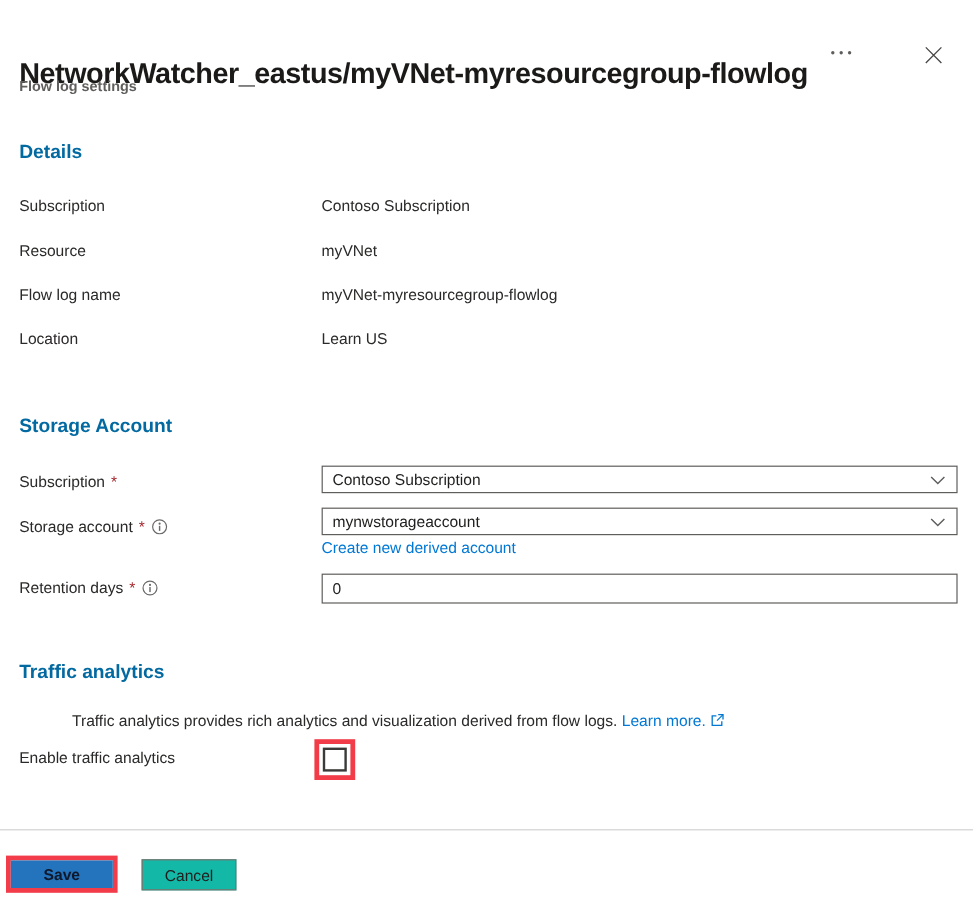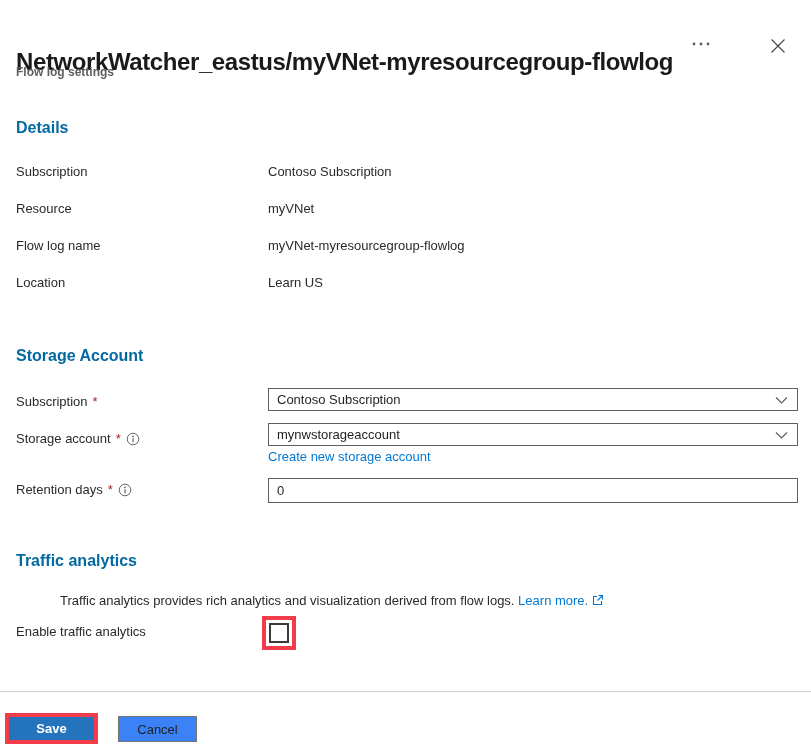--- a/index.html
+++ b/index.html
@@ -40,22 +40,22 @@
   
   .cb-annotation{left:262px;top:616px;width:34px;height:34px;box-sizing:border-box;
     border:4px solid var(--annotation-red,#f23c49);display:flex;align-items:center;justify-content:center;}
   .checkbox{width:20px;height:20px;box-sizing:border-box;border:2px solid #3b3a39;background:#fff;cursor:pointer;}
   
   .divider{left:0;top:691px;width:811px;height:0;border-top:1px solid #d1d1d1;}
   .save-annotation{left:5px;top:713px;width:93px;height:31px;box-sizing:border-box;
     border:4px solid var(--annotation-red,#f23c49);}
   .btn{font-family:"Liberation Sans", sans-serif;font-size:13px;cursor:pointer;}
   .save-btn{display:block;width:85px;height:23px;border:none;background:var(--button-blue,#2374bc);
-    color:#ffffff;font-weight:700;padding:0;}
-  .cancel-btn{left:118px;top:716px;width:79px;height:26px;background:#3b82f6;border:1px solid #76746f;color:#201f1e;}
+    color:#0f172a;font-weight:700;padding:0;}
+  .cancel-btn{left:118px;top:716px;width:79px;height:26px;background:#14b8a6;border:1px solid #76746f;color:#201f1e;}
 </style>
 </head>
 <body style="--button-blue: #2374bc; --link-blue: #0078d4; --annotation-red: #f23c49; --required-red: #a4262c;">
 
 <h1 class="abs title">NetworkWatcher_eastus/myVNet-myresourcegroup-flowlog</h1>
 
 <button class="abs icon-btn more-btn">
   <svg width="22" height="8" viewBox="0 0 22 8">
     <circle cx="4" cy="4" r="1.4" fill="#605e5c"></circle>
       <circle cx="11" cy="4" r="1.4" fill="#605e5c"></circle>
@@ -108,21 +108,21 @@
     <circle cx="7" cy="4.4" r="0.9" fill="#6b6a68"></circle>
     <rect x="6.4" y="6.2" width="1.2" height="4.2" fill="#6b6a68"></rect>
   </svg>
 </div>
 <div class="abs select" style="top:423px">
   <span>mynwstorageaccount</span>
   <svg class="chev" width="13" height="9" viewBox="0 0 13 9">
     <path d="M1 1.5 L6.5 7 L12 1.5" stroke="#605e5c" stroke-width="1.2" fill="none"></path>
   </svg>
 </div>
-<a class="abs link create-link">Create new storage account</a>
+<a class="abs link create-link">Create new derived account</a>
 
 <div class="abs form-label" style="top:482px">
   <span>Retention days</span>
   <span class="req">*</span>
   <svg width="14" height="14" viewBox="0 0 14 14">
     <circle cx="7" cy="7" r="5.8" stroke="#6b6a68" stroke-width="1" fill="none"></circle>
     <circle cx="7" cy="4.4" r="0.9" fill="#6b6a68"></circle>
     <rect x="6.4" y="6.2" width="1.2" height="4.2" fill="#6b6a68"></rect>
   </svg>
 </div>

